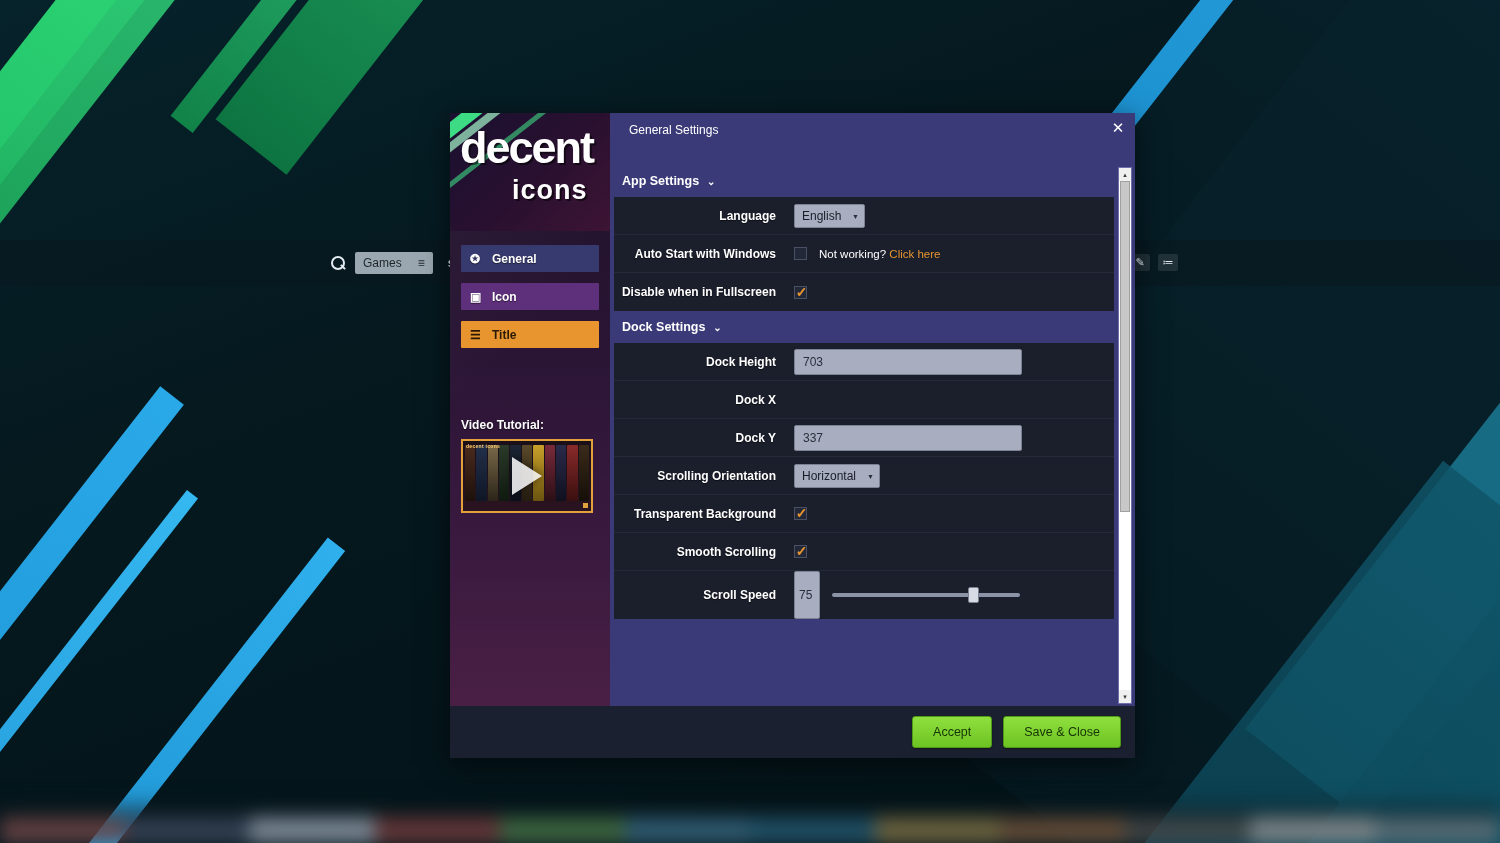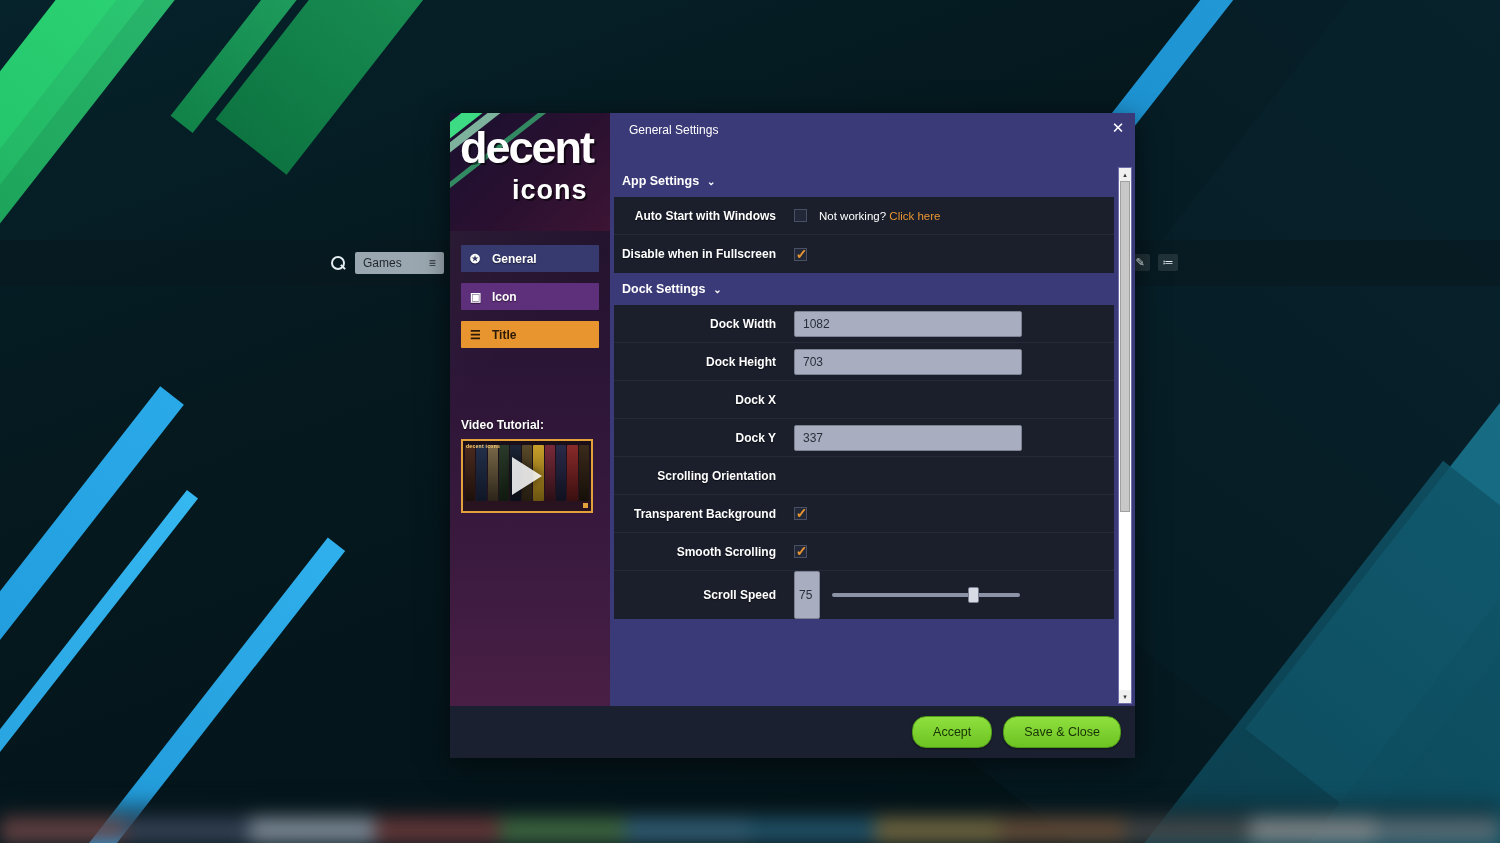--- a/index.html
+++ b/index.html
@@ -62,21 +62,21 @@
   .bg-search-icon { width: 15px; height: 15px; position: relative; display:inline-block; }
   .bg-search-icon::before {
     content:""; position:absolute; left:0; top:0; width:10px; height:10px;
     border:2px solid #e4eef2; border-radius:50%;
   }
   .bg-search-icon::after {
     content:""; position:absolute; left:9px; top:10px; width:6px; height:2px;
     background:#e4eef2; transform:rotate(45deg);
   }
   .bg-filter-pill {
-    display:flex; align-items:center; gap:27px;
+    display:flex; align-items:center; gap:16px;
     background:#9aa7b0; color:#1f262b; font-size:12px;
     padding:4px 8px; border-radius:2px;
   }
   .bg-soft-text { font-size:12px; color:#dfe9ee; font-weight:bold; margin-left:6px; }
 
   .bg-right-controls {
     position: absolute; right: 322px; top: 254px;
     display:flex; align-items:center; gap:8px; color:#e4eef2; font-size:12px;
   }
   .bg-icon-box {
@@ -250,21 +250,21 @@
 
   
   .win-footer {
     height:52px; flex:0 0 52px; background:#1b2030;
     display:flex; align-items:center; justify-content:flex-end; gap:11px;
     padding-right:14px;
   }
   .btn {
     background:linear-gradient(180deg,#8fe03f,#6cc321);
     border:1px solid #4f9a16; color:#173206; font-size:12.5px;
-    padding:8px 20px; border-radius:14px; cursor:pointer;
+    padding:8px 20px; border-radius:3px; cursor:pointer;
     font-family:"Liberation Sans", sans-serif;
     box-shadow:0 1px 2px rgba(0,0,0,.4);
     text-align:right;
   }
 </style>
 </head>
 <body>
 
 <div id="desktop">
 
@@ -377,20 +377,30 @@
 
         <div class="scroll-area">
           <div class="sections">
 
             <div class="section-head">
               <span>App Settings</span>
               <span class="caret">⌄</span>
             </div>
             <div class="section-body">
 
+              <div class="row">
+                <div class="row-label">Language</div>
+                <div class="row-ctl">
+                  <span class="sel-wrap">
+                    <select class="sel">
+                      <option>English</option>
+                    </select>
+                  </span>
+                </div>
+              </div>
 
               <div class="row">
                 <div class="row-label">Auto Start with Windows</div>
                 <div class="row-ctl">
                   <span class="chk"></span>
                   <span class="hint">
                     <span>Not working?</span>
                     <a>Click here</a>
                   </span>
                 </div>
@@ -404,26 +414,20 @@
                 </div>
               </div>
             </div>
 
             <div class="section-head">
               <span>Dock Settings</span>
               <span class="caret">⌄</span>
             </div>
             <div class="section-body">
 
-              <div class="row">
-                <div class="row-label">Dock Width</div>
-                <div class="row-ctl">
-                  <input class="txtin" value="1082" style="">
-                </div>
-              </div>
 
               <div class="row">
                 <div class="row-label">Dock Height</div>
                 <div class="row-ctl">
                   <input class="txtin" value="703" style="">
                 </div>
               </div>
 
               <div class="row">
                 <div class="row-label">Dock X</div>
@@ -431,20 +435,27 @@
 
               <div class="row">
                 <div class="row-label">Dock Y</div>
                 <div class="row-ctl">
                   <input class="txtin" value="337" style="">
                 </div>
               </div>
 
               <div class="row">
                 <div class="row-label">Scrolling Orientation</div>
+                <div class="row-ctl">
+                  <span class="sel-wrap">
+                    <select class="sel">
+                      <option>Horizontal</option>
+                    </select>
+                  </span>
+                </div>
               </div>
 
               <div class="row">
                 <div class="row-label">Transparent Background</div>
                 <div class="row-ctl">
                   <span class="chk on"></span>
                 </div>
               </div>
 
               <div class="row">

